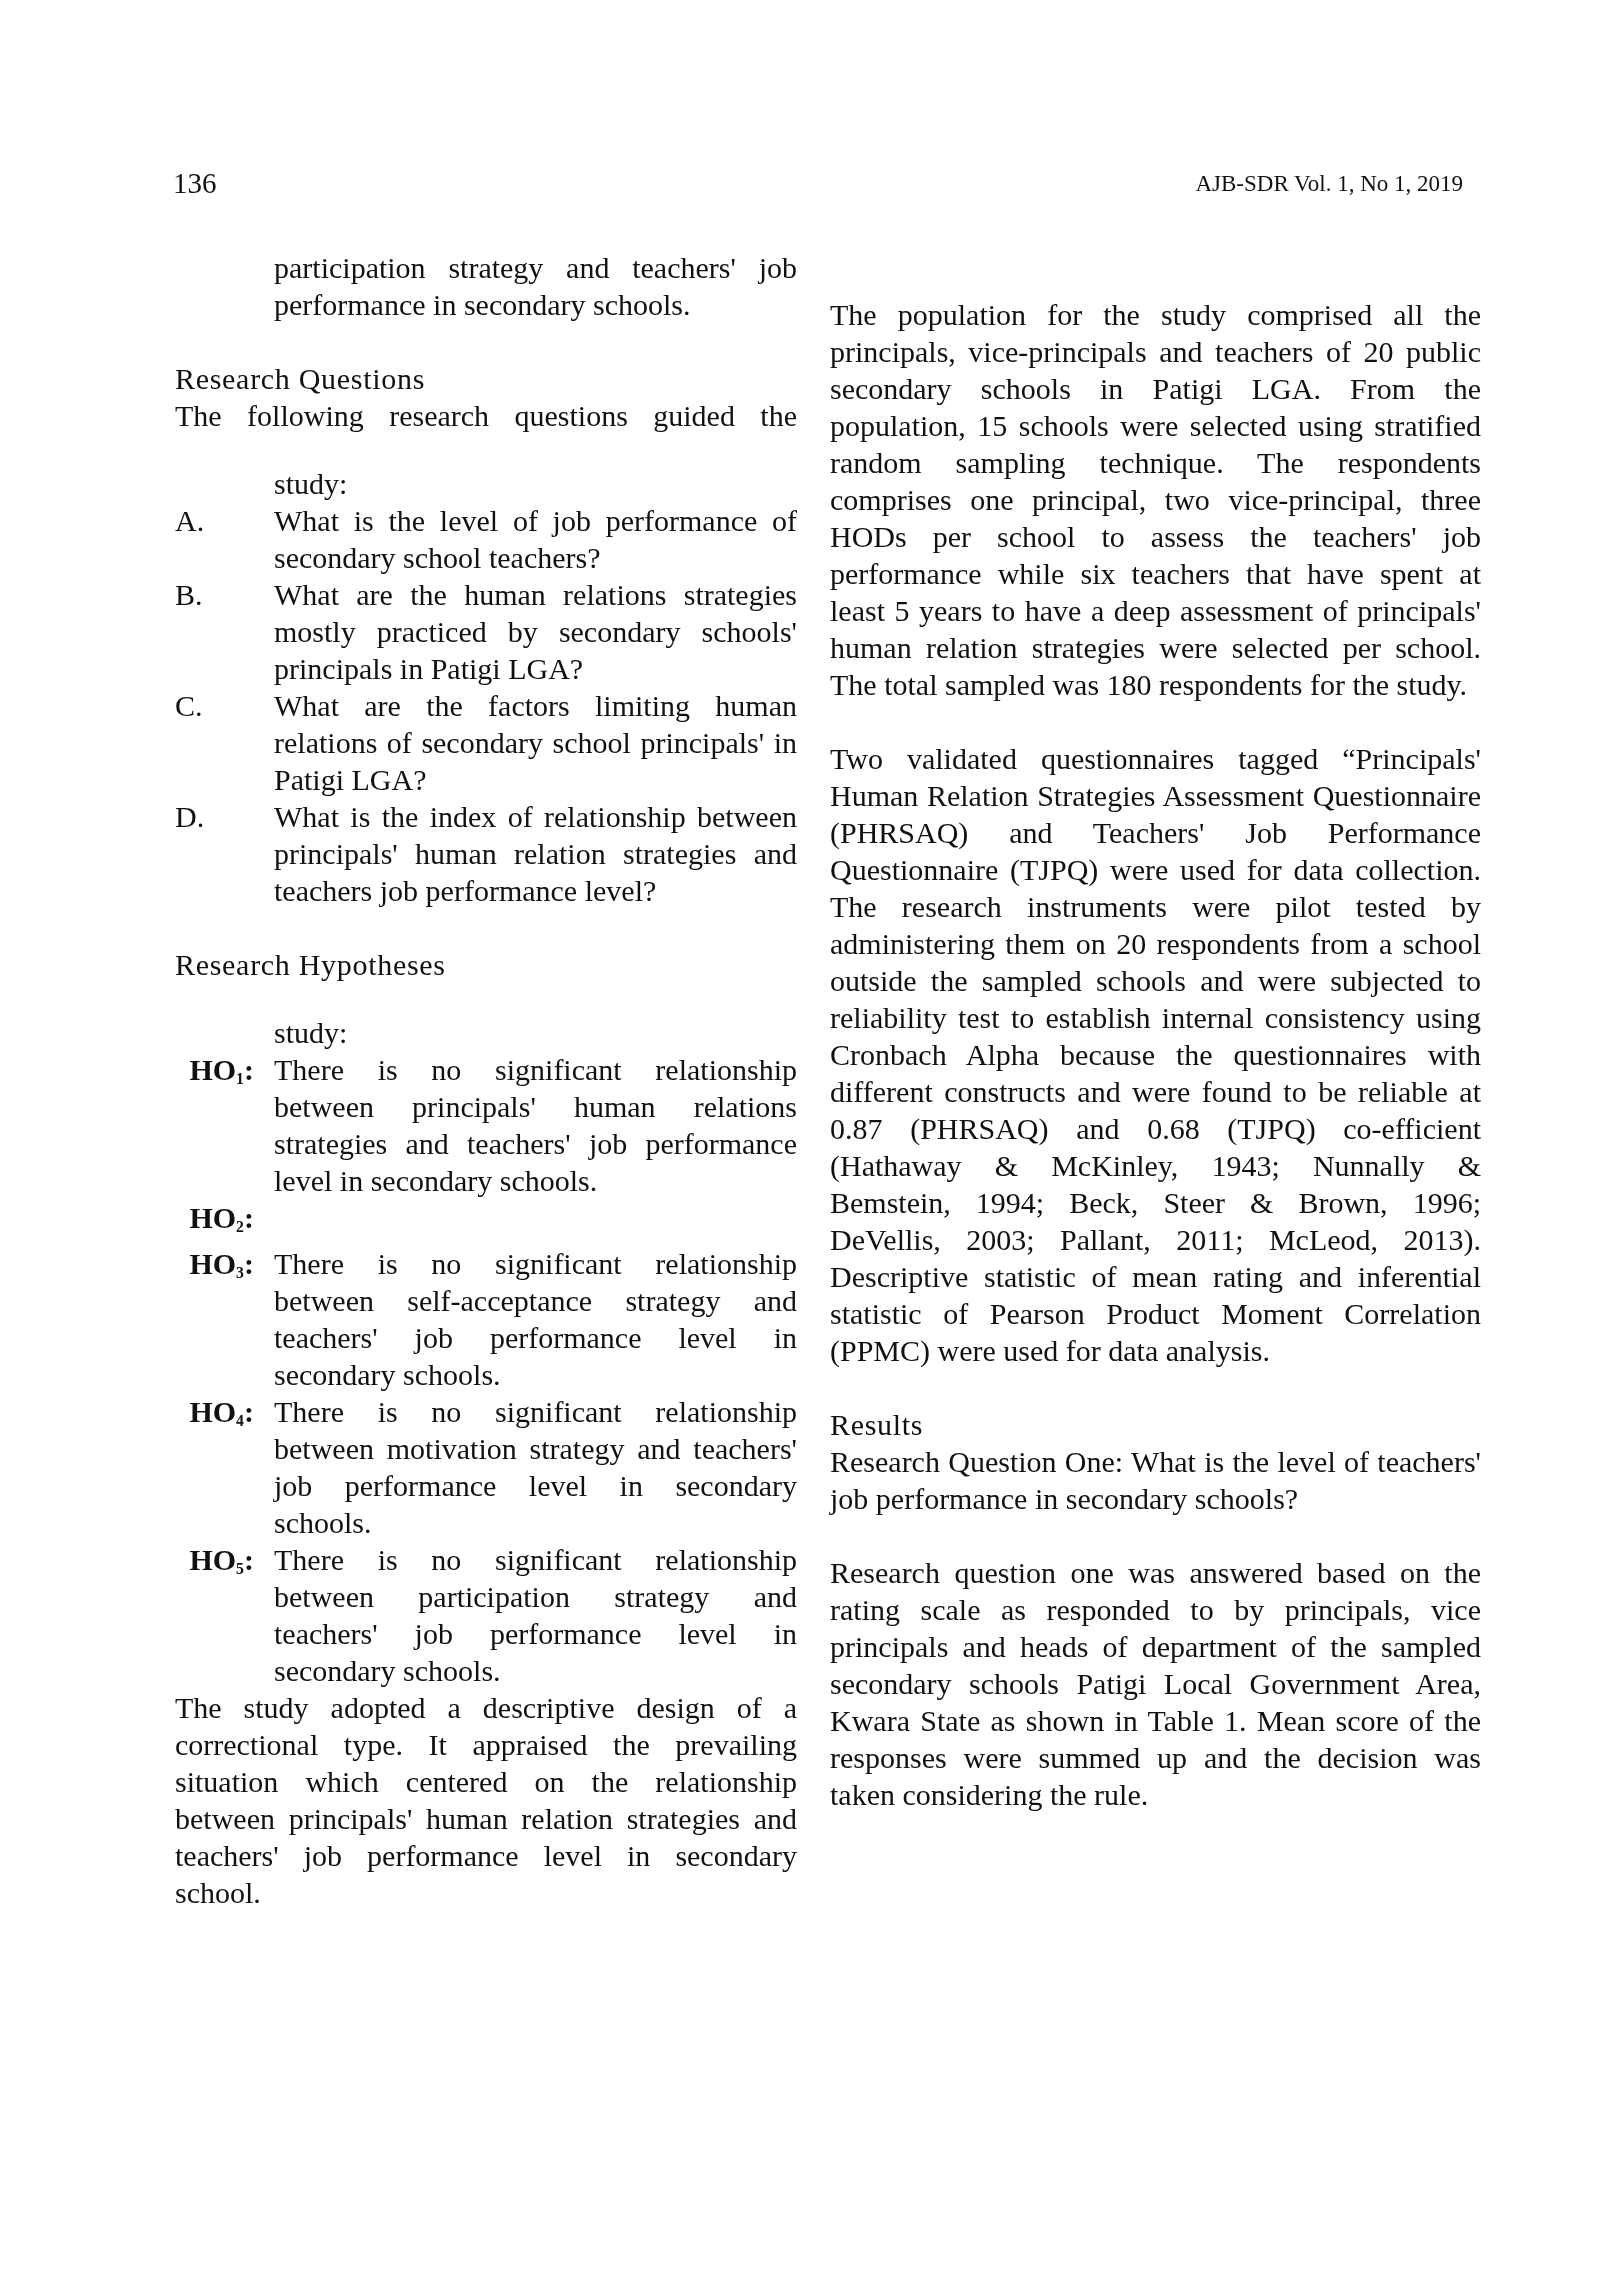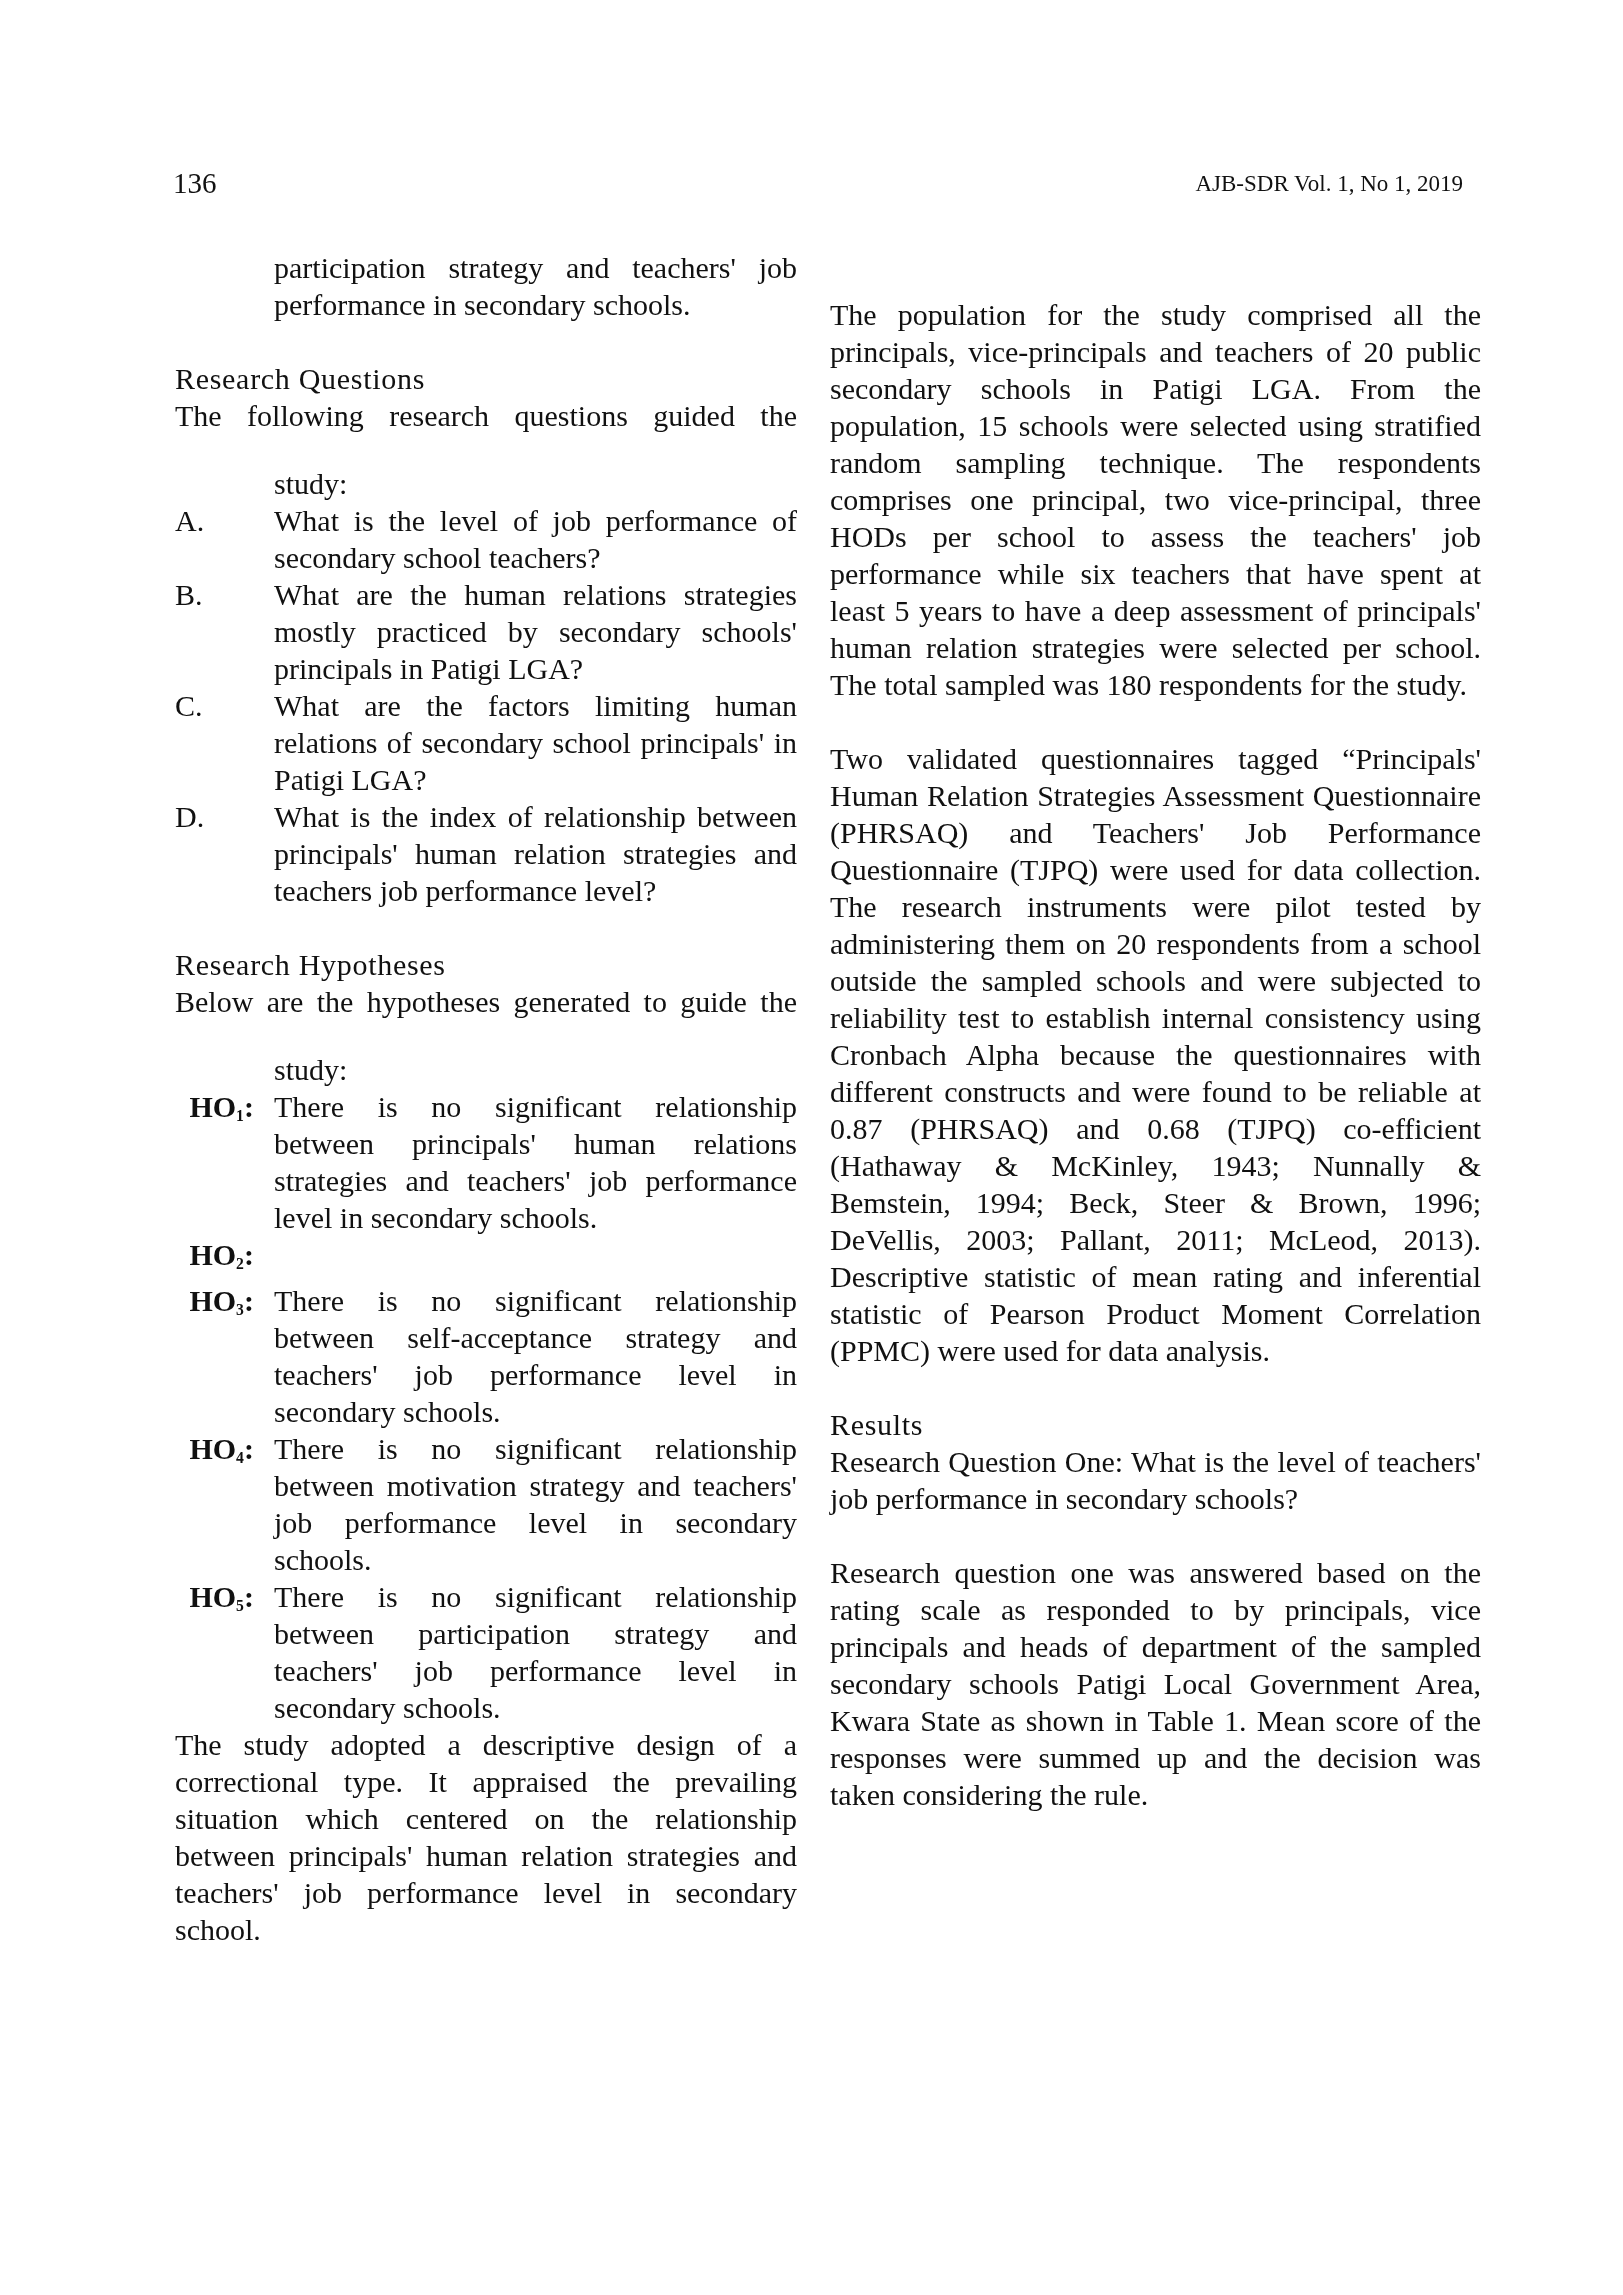--- a/index.html
+++ b/index.html
@@ -54,21 +54,20 @@
   <div class="list-item">
     <span class="list-label">C.</span>
     <span class="list-text">What are the factors limiting human relations of secondary school principals' in Patigi LGA?</span>
   </div>
   <div class="list-item">
     <span class="list-label">D.</span>
     <span class="list-text">What is the index of relationship between principals' human relation strategies and teachers job performance level?</span>
   </div>
 
   <p class="section-head">Research Hypotheses</p>
-  <p style="text-align:justify; text-align-last:justify;">Below are the hypotheses generated to guide the</p>
   <p class="hang-cont">study:</p>
 
   <div class="list-item">
     <span class="hyp-label"><span>HO</span><sub>1</sub>:</span>
     <span class="list-text">There is no significant relationship between principals' human relations strategies and teachers' job performance level in secondary schools.</span>
   </div>
   <div class="list-item">
     <span class="hyp-label"><span>HO</span><sub>2</sub>:</span>
   </div>
   <div class="list-item">

